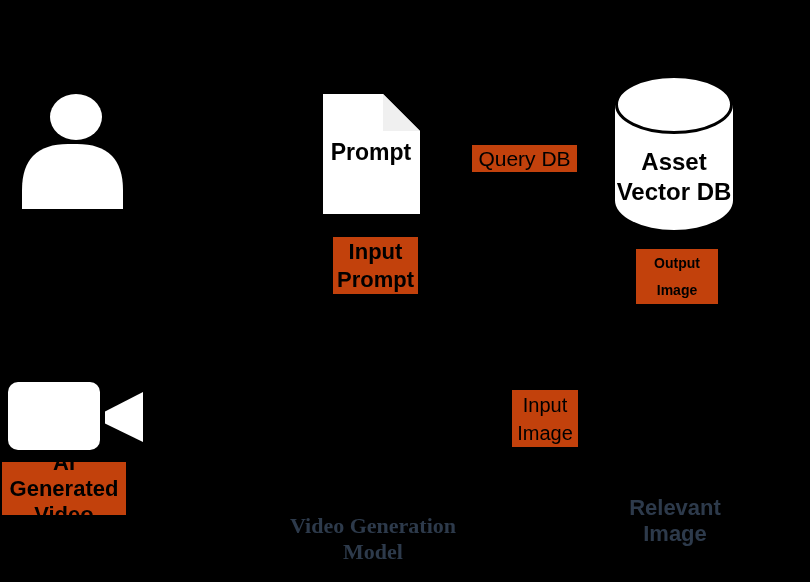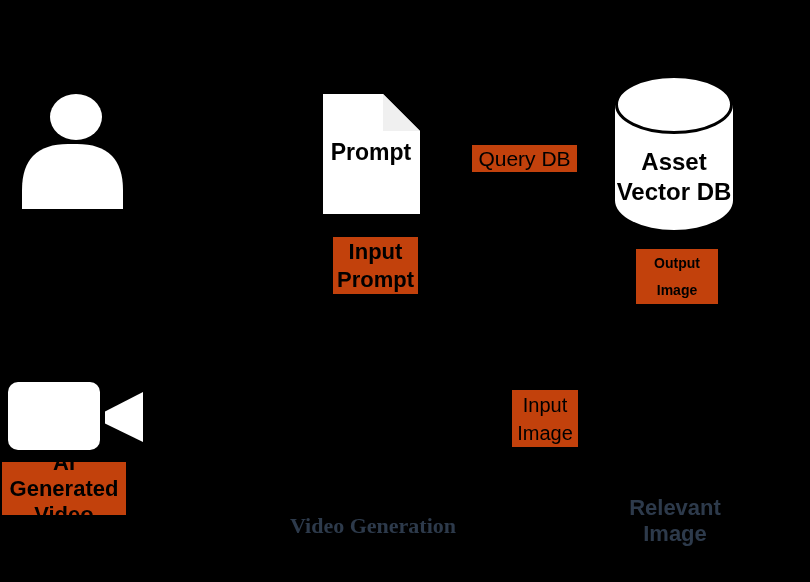--- a/index.html
+++ b/index.html
@@ -79,20 +79,21 @@
     <span class="lbl-line">Video</span>
   </div>
 
   <div id="input-image-label" class="abs white-label">
     <span class="lbl-line">Input</span>
     <span class="lbl-line">Image</span>
   </div>
 
   <div id="video-model-caption" class="abs caption">
     <span class="lbl-line">Video Generation</span>
+    <span class="lbl-line">Model</span>
   </div>
 
   <div id="relevant-image-caption" class="abs caption">
     <span class="lbl-line">Relevant</span>
     <span class="lbl-line">Image</span>
   </div>
 
 </div>
 
 </body></html>

